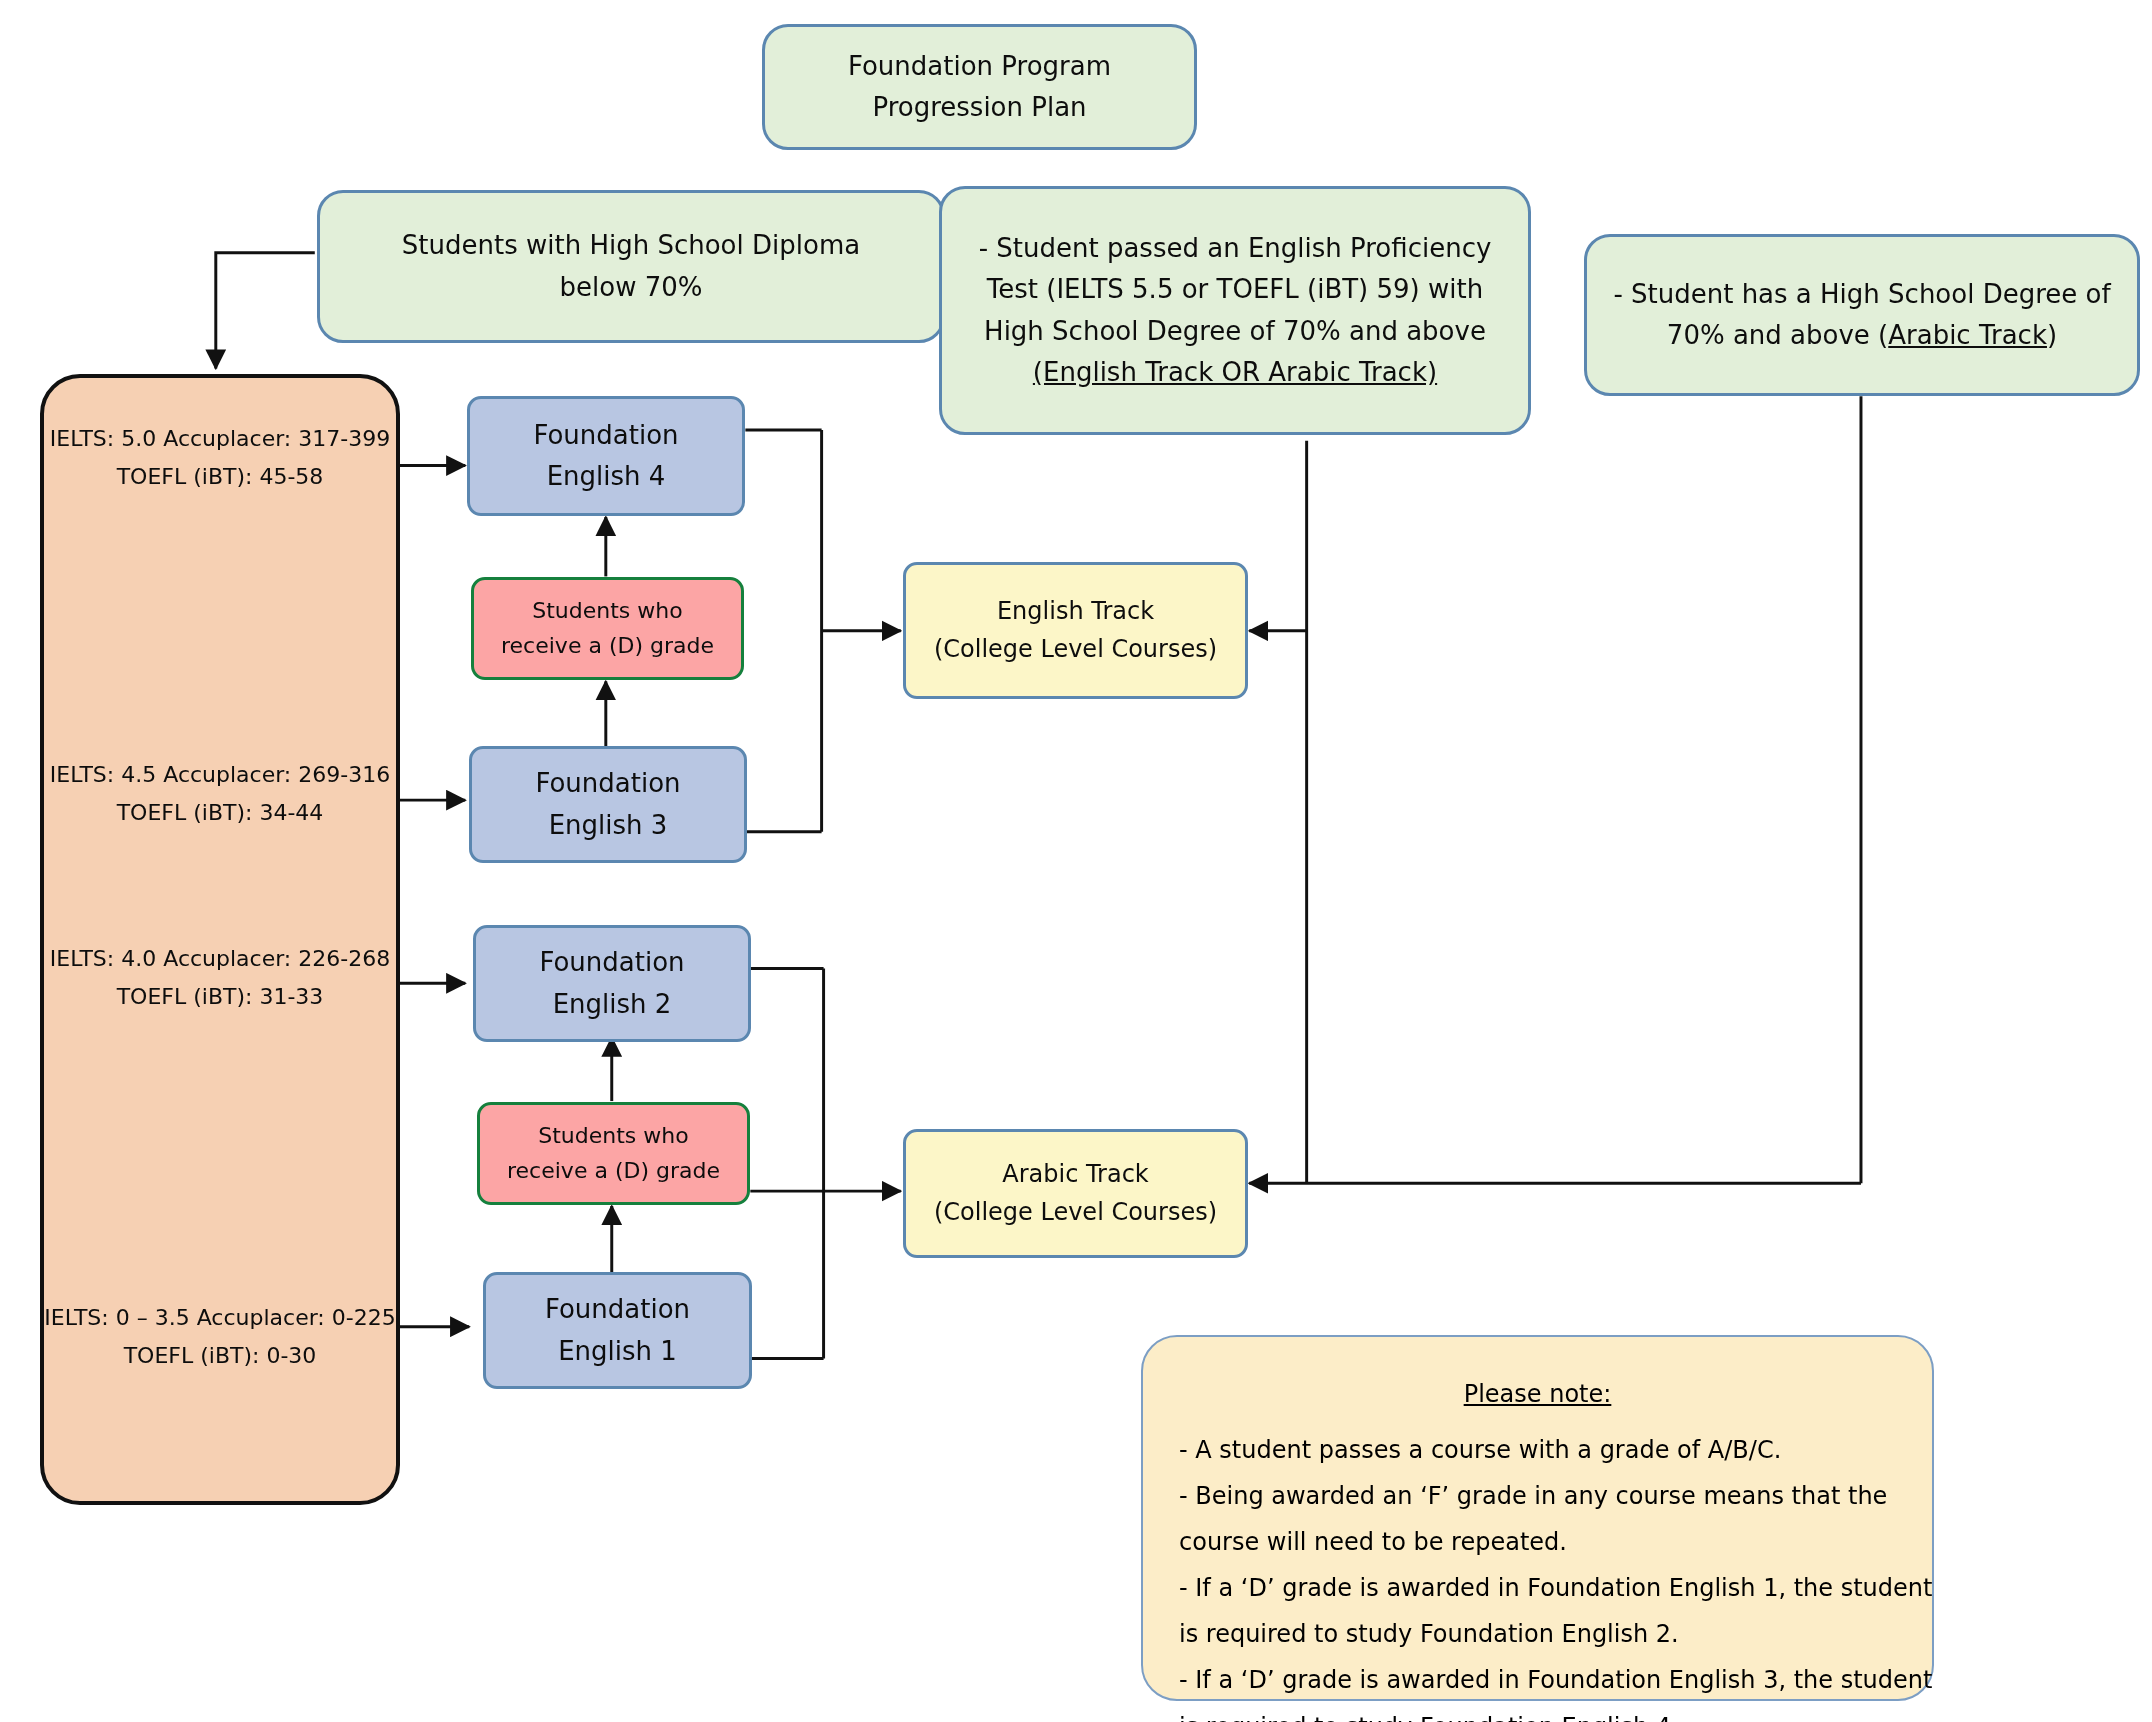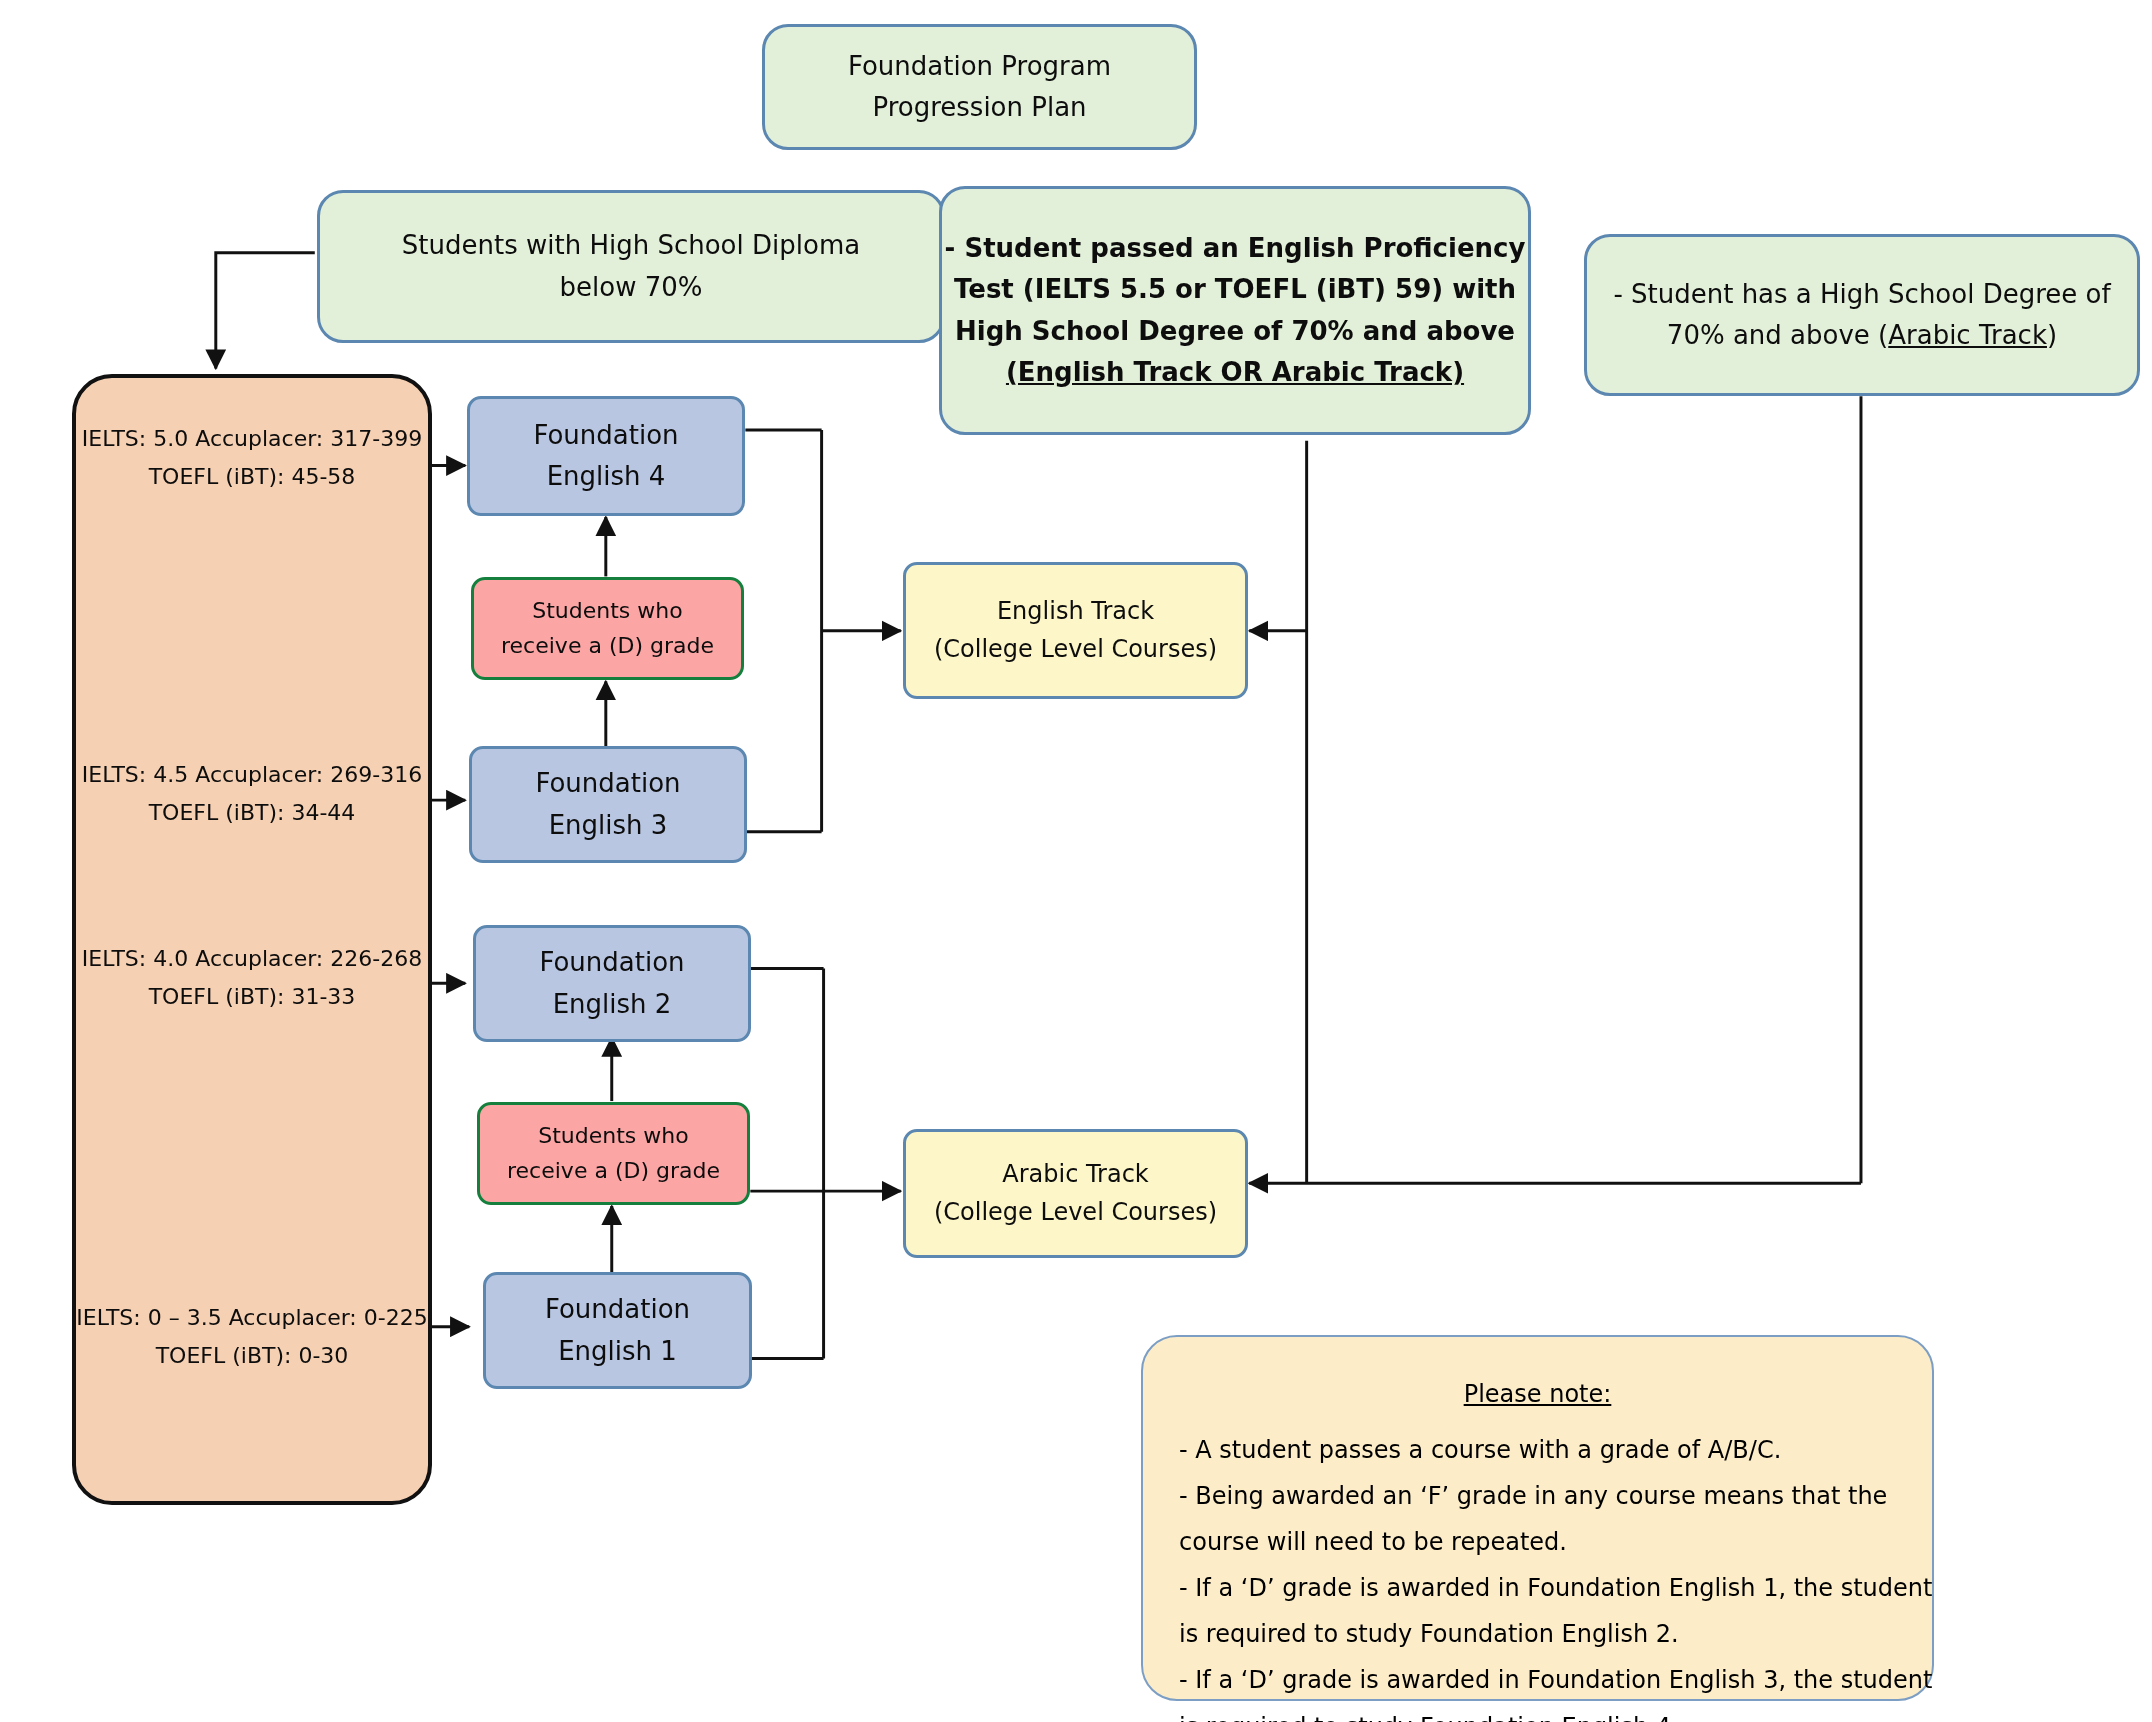--- a/index.html
+++ b/index.html
@@ -151,33 +151,33 @@
   <div class="node green t-title" style="left:762px; top:24px; width:435px; height:126px;">
     <span class="ln">Foundation Program</span>
     <span class="ln">Progression Plan</span>
   </div>
 
   <div class="node green t-green" style="left:317px; top:190px; width:628px; height:153px;">
     <span class="ln">Students with High School Diploma</span>
     <span class="ln">below 70%</span>
   </div>
 
-  <div class="node green t-green" style="left:939px; top:186px; width:592px; height:249px;font-weight:bold;">
+  <div class="node green t-green" style="left:939px; top:186px; width:592px; height:249px;">
     <span class="ln">- Student passed an English Proficiency</span>
     <span class="ln">Test (IELTS 5.5 or TOEFL (iBT) 59) with</span>
     <span class="ln">High School Degree of 70% and above</span>
     <span class="ln u">(English Track OR Arabic Track)</span>
   </div>
 
   <div class="node green t-green" style="left:1584px; top:234px; width:556px; height:162px;">
     <span class="ln">- Student has a High School Degree of</span>
     <span class="ln"><span>70% and above (</span><span class="u">Arabic Track</span><span>)</span></span>
   </div>
 
-  <div class="tan-panel" style="position:absolute; left:40px; top:374px; width:352px; height:1123px;margin-left:32px;">
+  <div class="tan-panel" style="position:absolute; left:40px; top:374px; width:352px; height:1123px;">
 
     <div class="score-group t-score" style="top:42px;">
       <span class="ln">IELTS: 5.0</span>
       <span class="ln">Accuplacer: 317-399</span>
       <span class="ln">TOEFL (iBT): 45-58</span>
     </div>
 
     <div class="score-group t-score" style="top:378px;">
       <span class="ln">IELTS: 4.5</span>
       <span class="ln">Accuplacer: 269-316</span>

